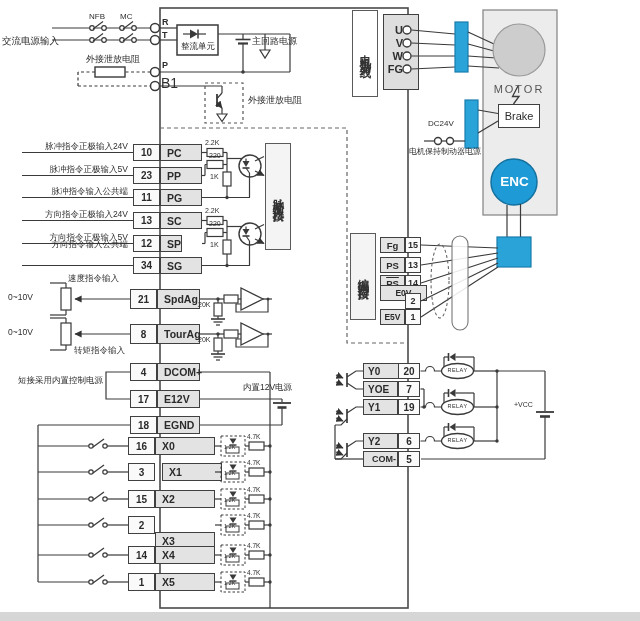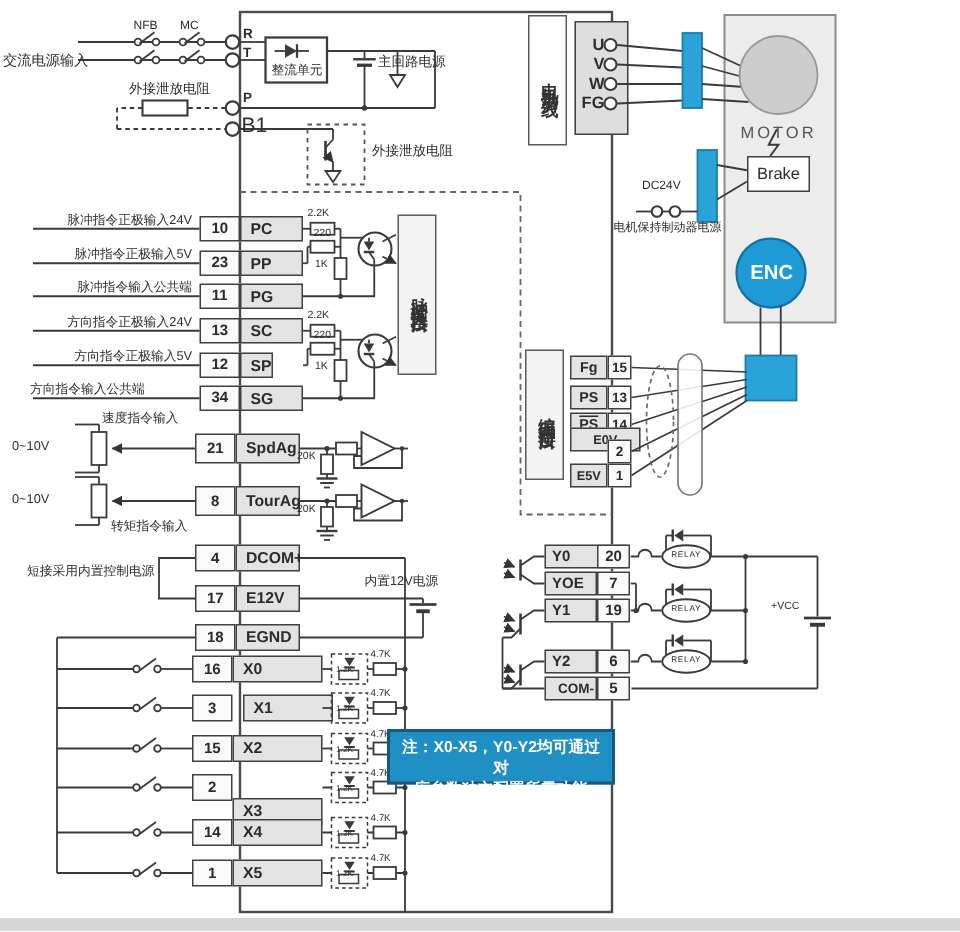--- a/index.html
+++ b/index.html
@@ -362,21 +362,21 @@
   <div class="lbl" style="left:181px;top:42px;font-size:8.5px">整流单元</div>
   <div class="lbl" style="left:252px;top:37px;font-size:9px">主回路电源</div>
   <div class="lbl" style="left:86px;top:55px;font-size:9px">外接泄放电阻</div>
   <div class="lbl" style="left:248px;top:96px;font-size:9px">外接泄放电阻</div>
 
   <div class="lbl" style="left:20px;top:142px;width:108px;text-align:right;font-size:8.5px">脉冲指令正极输入24V</div>
   <div class="lbl" style="left:20px;top:165px;width:108px;text-align:right;font-size:8.5px">脉冲指令正极输入5V</div>
   <div class="lbl" style="left:20px;top:187px;width:108px;text-align:right;font-size:8.5px">脉冲指令输入公共端</div>
   <div class="lbl" style="left:20px;top:210px;width:108px;text-align:right;font-size:8.5px">方向指令正极输入24V</div>
   <div class="lbl" style="left:20px;top:233px;width:108px;text-align:right;font-size:8.5px">方向指令正极输入5V</div>
-  <div class="lbl" style="left:20px;top:255px;width:108px;font-size:8.5px">方向指令输入公共端</div>
+  <div class="lbl" style="left:20px;top:240px;width:108px;text-align:right;font-size:8.5px">方向指令输入公共端</div>
 
   <div class="lbl" style="left:205px;top:139px;font-size:7px">2.2K</div>
   <div class="lbl" style="left:209px;top:152px;font-size:7px">220</div>
   <div class="lbl" style="left:210px;top:173px;font-size:7px">1K</div>
   <div class="lbl" style="left:205px;top:207px;font-size:7px">2.2K</div>
   <div class="lbl" style="left:209px;top:220px;font-size:7px">220</div>
   <div class="lbl" style="left:210px;top:241px;font-size:7px">1K</div>
 
   <div class="lbl" style="left:68px;top:274px;font-size:8.5px">速度指令输入</div>
   <div class="lbl" style="left:8px;top:293px;font-size:8.5px">0~10V</div>
@@ -408,19 +408,15 @@
   <div class="lbl" style="left:489px;top:83px;width:60px;text-align:center;font-size:11px;letter-spacing:2px;color:#555">MOTOR</div>
   <div class="lbl" style="left:496px;top:175px;width:37px;text-align:center;font-size:13.5px;font-weight:bold;color:#fff">ENC</div>
   <div class="lbl" style="left:428px;top:120px;font-size:8px">DC24V</div>
   <div class="lbl" style="left:409px;top:148px;font-size:8px">电机保持制动器电源</div>
 
   <div class="lbl" style="left:444px;top:367px;width:27px;text-align:center;font-size:5.5px;letter-spacing:.5px">RELAY</div>
   <div class="lbl" style="left:444px;top:403px;width:27px;text-align:center;font-size:5.5px;letter-spacing:.5px">RELAY</div>
   <div class="lbl" style="left:444px;top:437px;width:27px;text-align:center;font-size:5.5px;letter-spacing:.5px">RELAY</div>
   <div class="lbl" style="left:514px;top:401px;font-size:7px">+VCC</div>
 
-  <div class="note" style="left:258px;top:486px;width:152px;height:37px">
-    <span>注：X0-X5，Y0-Y2均可通过对</span><br>
-    <span>应参数独立配置所需功能</span>
-  </div>
 
   <div class="strip"></div>
 </div>
 
 </body></html>

